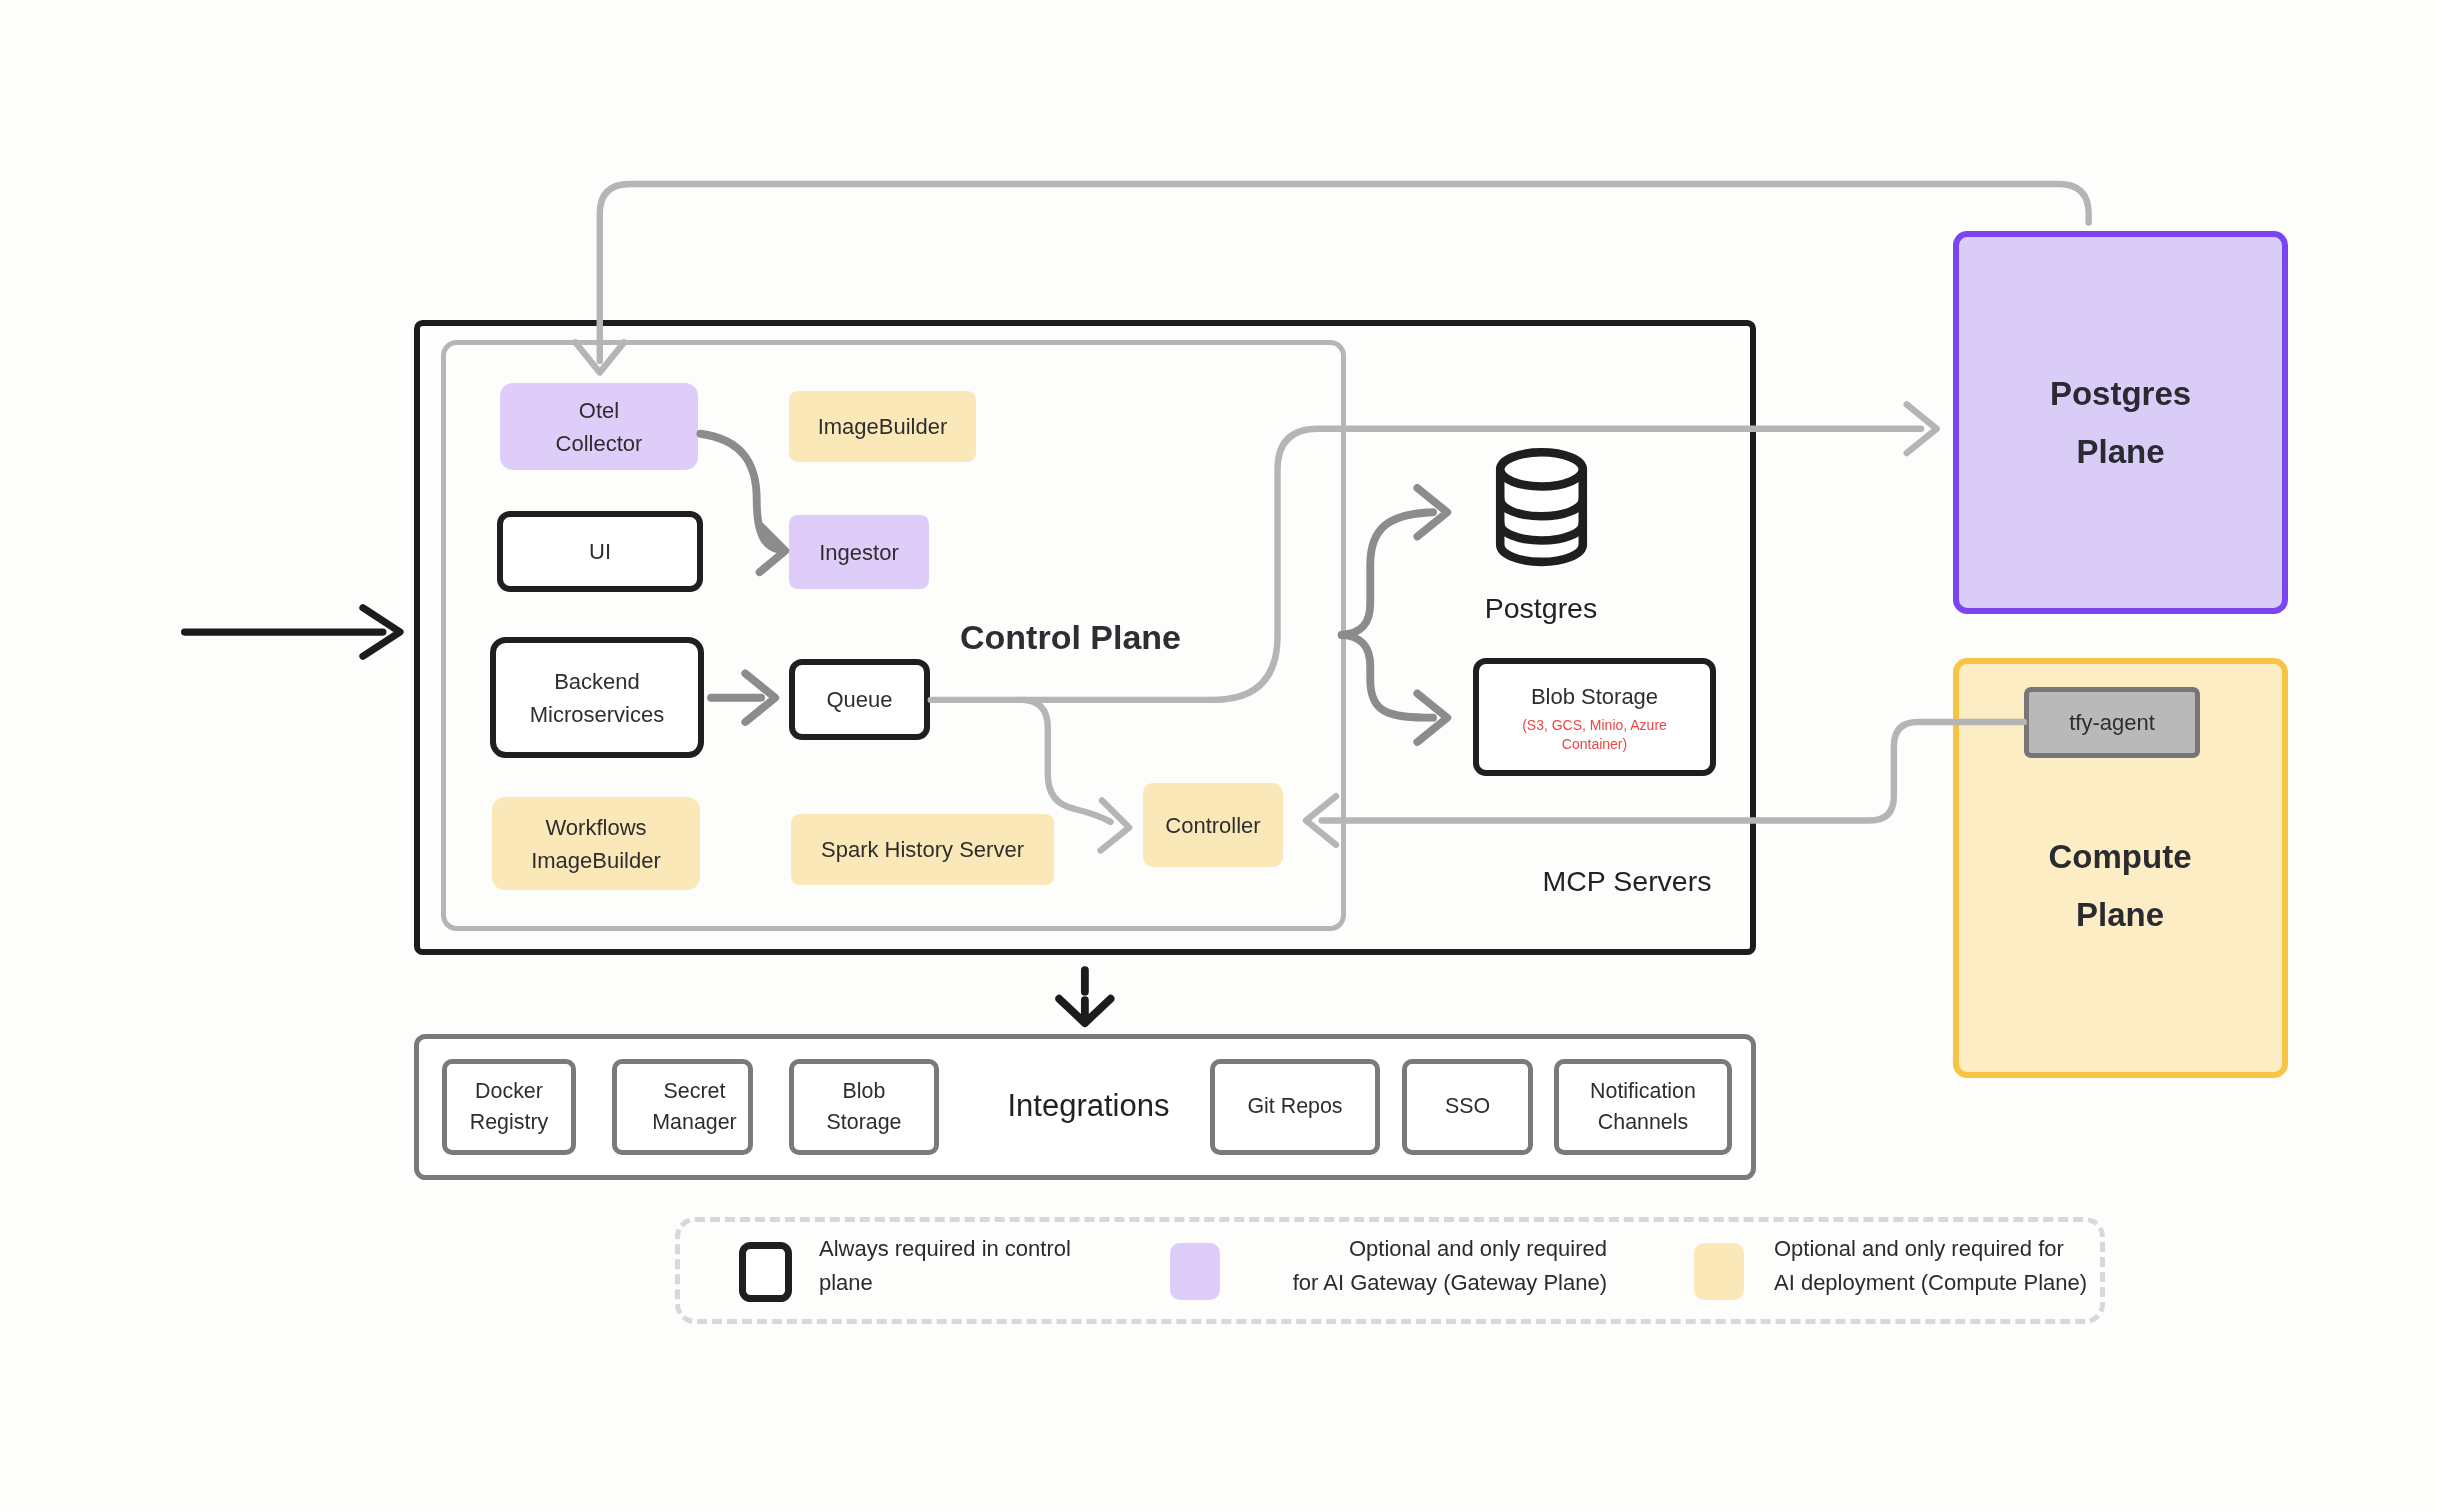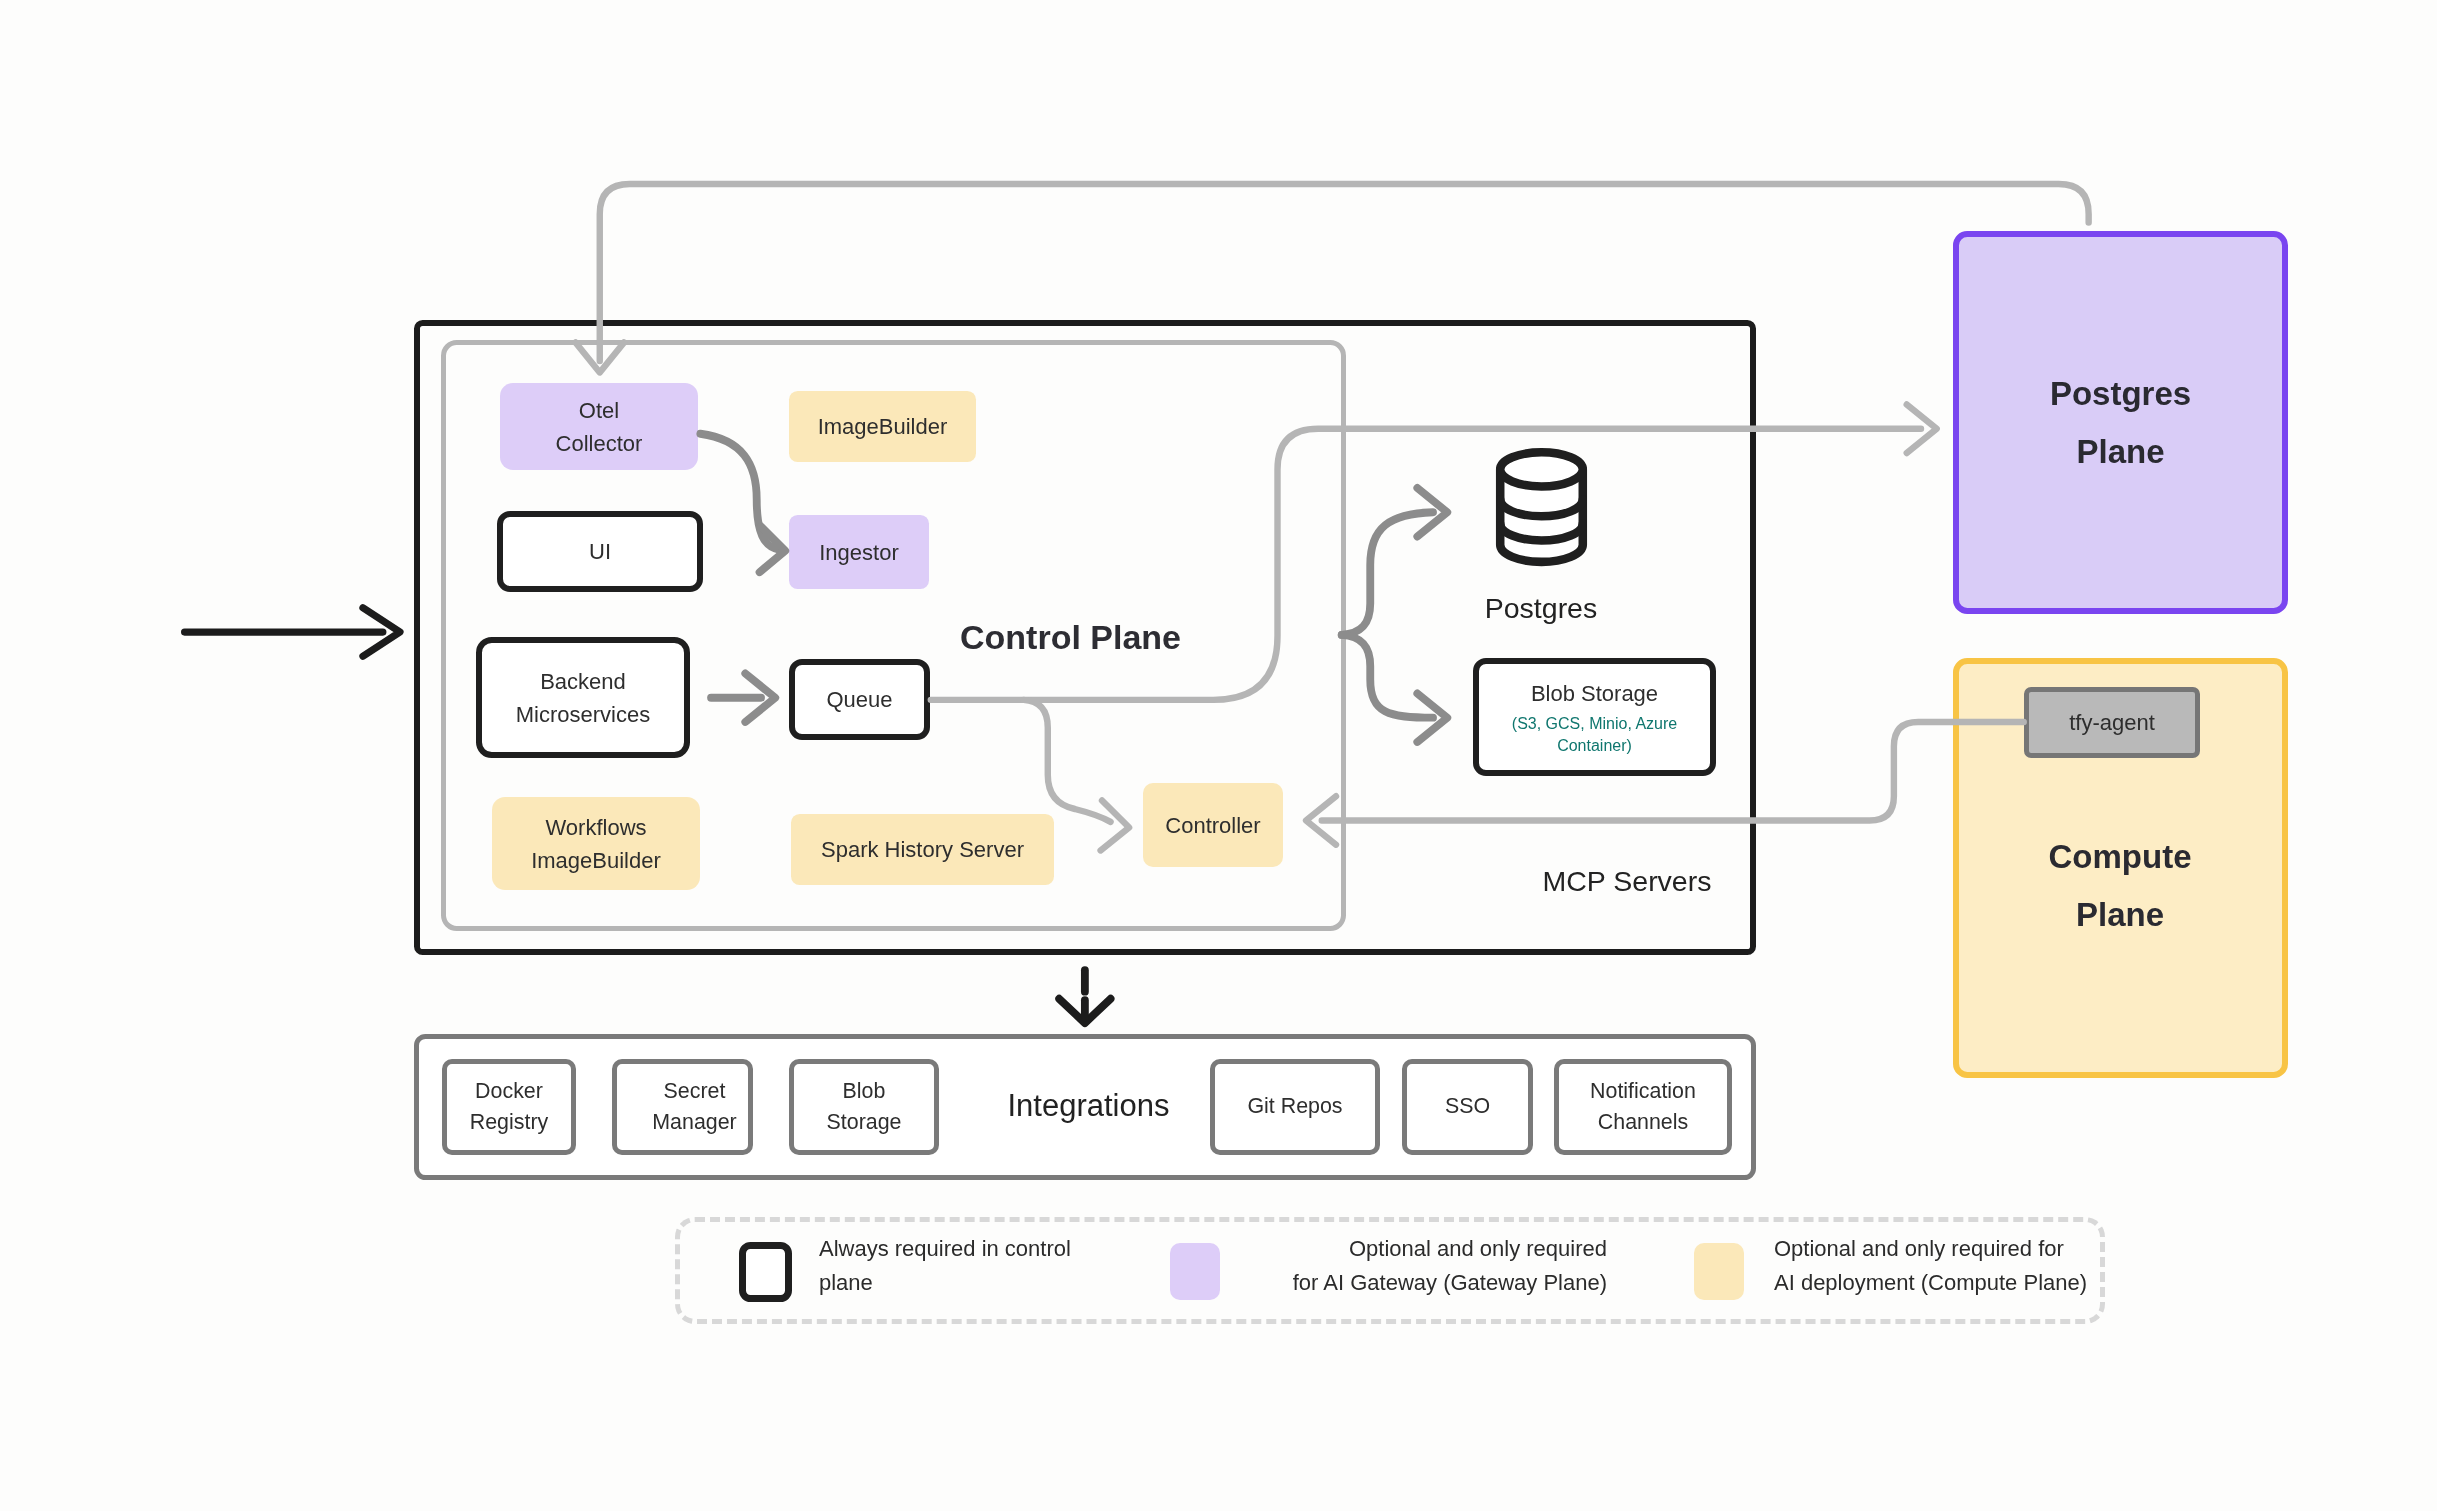--- a/index.html
+++ b/index.html
@@ -41,21 +41,21 @@
     position:absolute;top:1059px;height:96px;background:#fff;
     border:5px solid #7a7a7a;border-radius:10px;box-sizing:border-box;
     display:flex;align-items:center;justify-content:center;text-align:center;
     font-size:21.4px;line-height:1.45;color:#2e2e2e;
   }
   .int-item > span{display:block;}
   .swatch{position:absolute;box-sizing:border-box;}
   .legend-text{position:absolute;font-size:22px;line-height:1.55;color:#2b2b2b;}
 
   svg.overlay{position:absolute;left:0;top:0;pointer-events:none;}
-  .blob-sub{font-size:16px;line-height:1.35;color:#0f766e;max-width:203px;margin:2.9px auto 0;}
+  .blob-sub{font-size:14px;line-height:1.35;color:#ef4444;max-width:203px;margin:2.9px auto 0;}
   .blob-title{font-size:22px;}
 </style>
 </head>
 <body>
 
 <div id="canvas">
 
   <div id="outer-box" class="container-box"></div>
   <div id="inner-box" class="container-box"></div>
 
@@ -68,21 +68,21 @@
   </div>
 
   <div class="node outlined" style="left:497px;top:511px;width:206px;height:81px;">
     <span>UI</span>
   </div>
 
   <div class="node purple" style="left:789px;top:515px;width:140px;height:74px;border-radius:8.6px;">
     <span>Ingestor</span>
   </div>
 
-  <div class="node outlined" style="left:476px;top:637px;width:214px;height:121px;border-radius:15.7px;">
+  <div class="node outlined" style="left:490px;top:637px;width:214px;height:121px;border-radius:15.7px;">
     <span style="max-width:157px;">Backend Microservices</span>
   </div>
 
   <div class="node outlined" style="left:789px;top:659px;width:141px;height:81px;">
     <span>Queue</span>
   </div>
 
   <div class="section-title" style="left:928px;top:618px;width:285px;">Control Plane</div>
 
   <div class="node yellow" style="left:492px;top:797px;width:208px;height:93px;border-radius:13px;">

